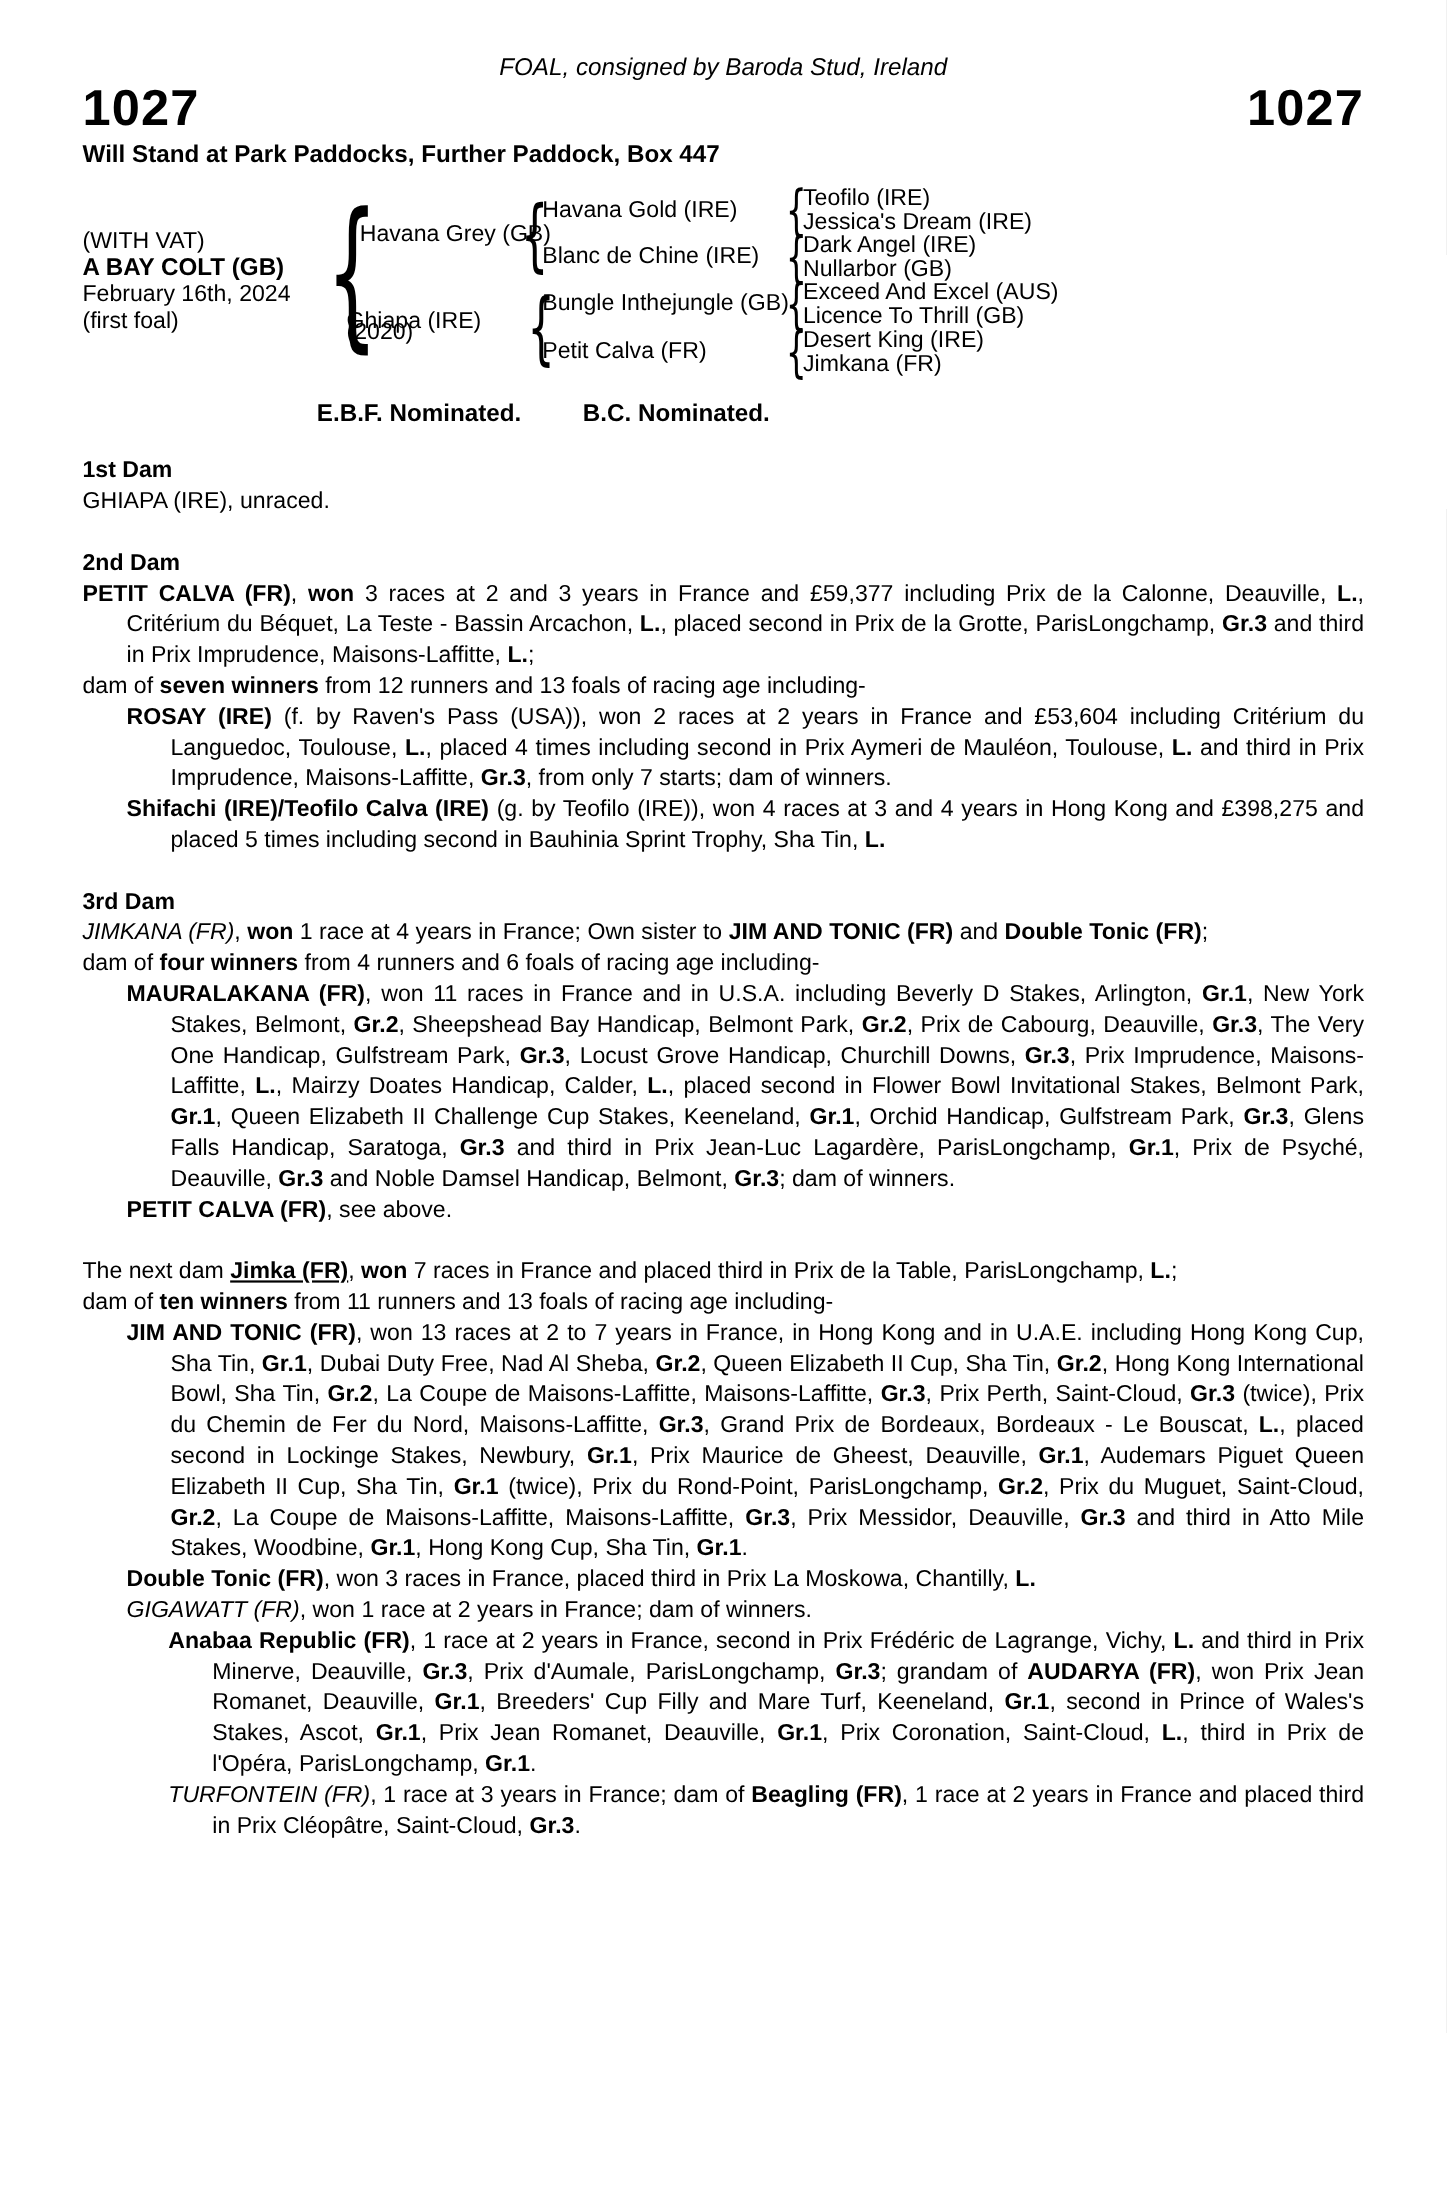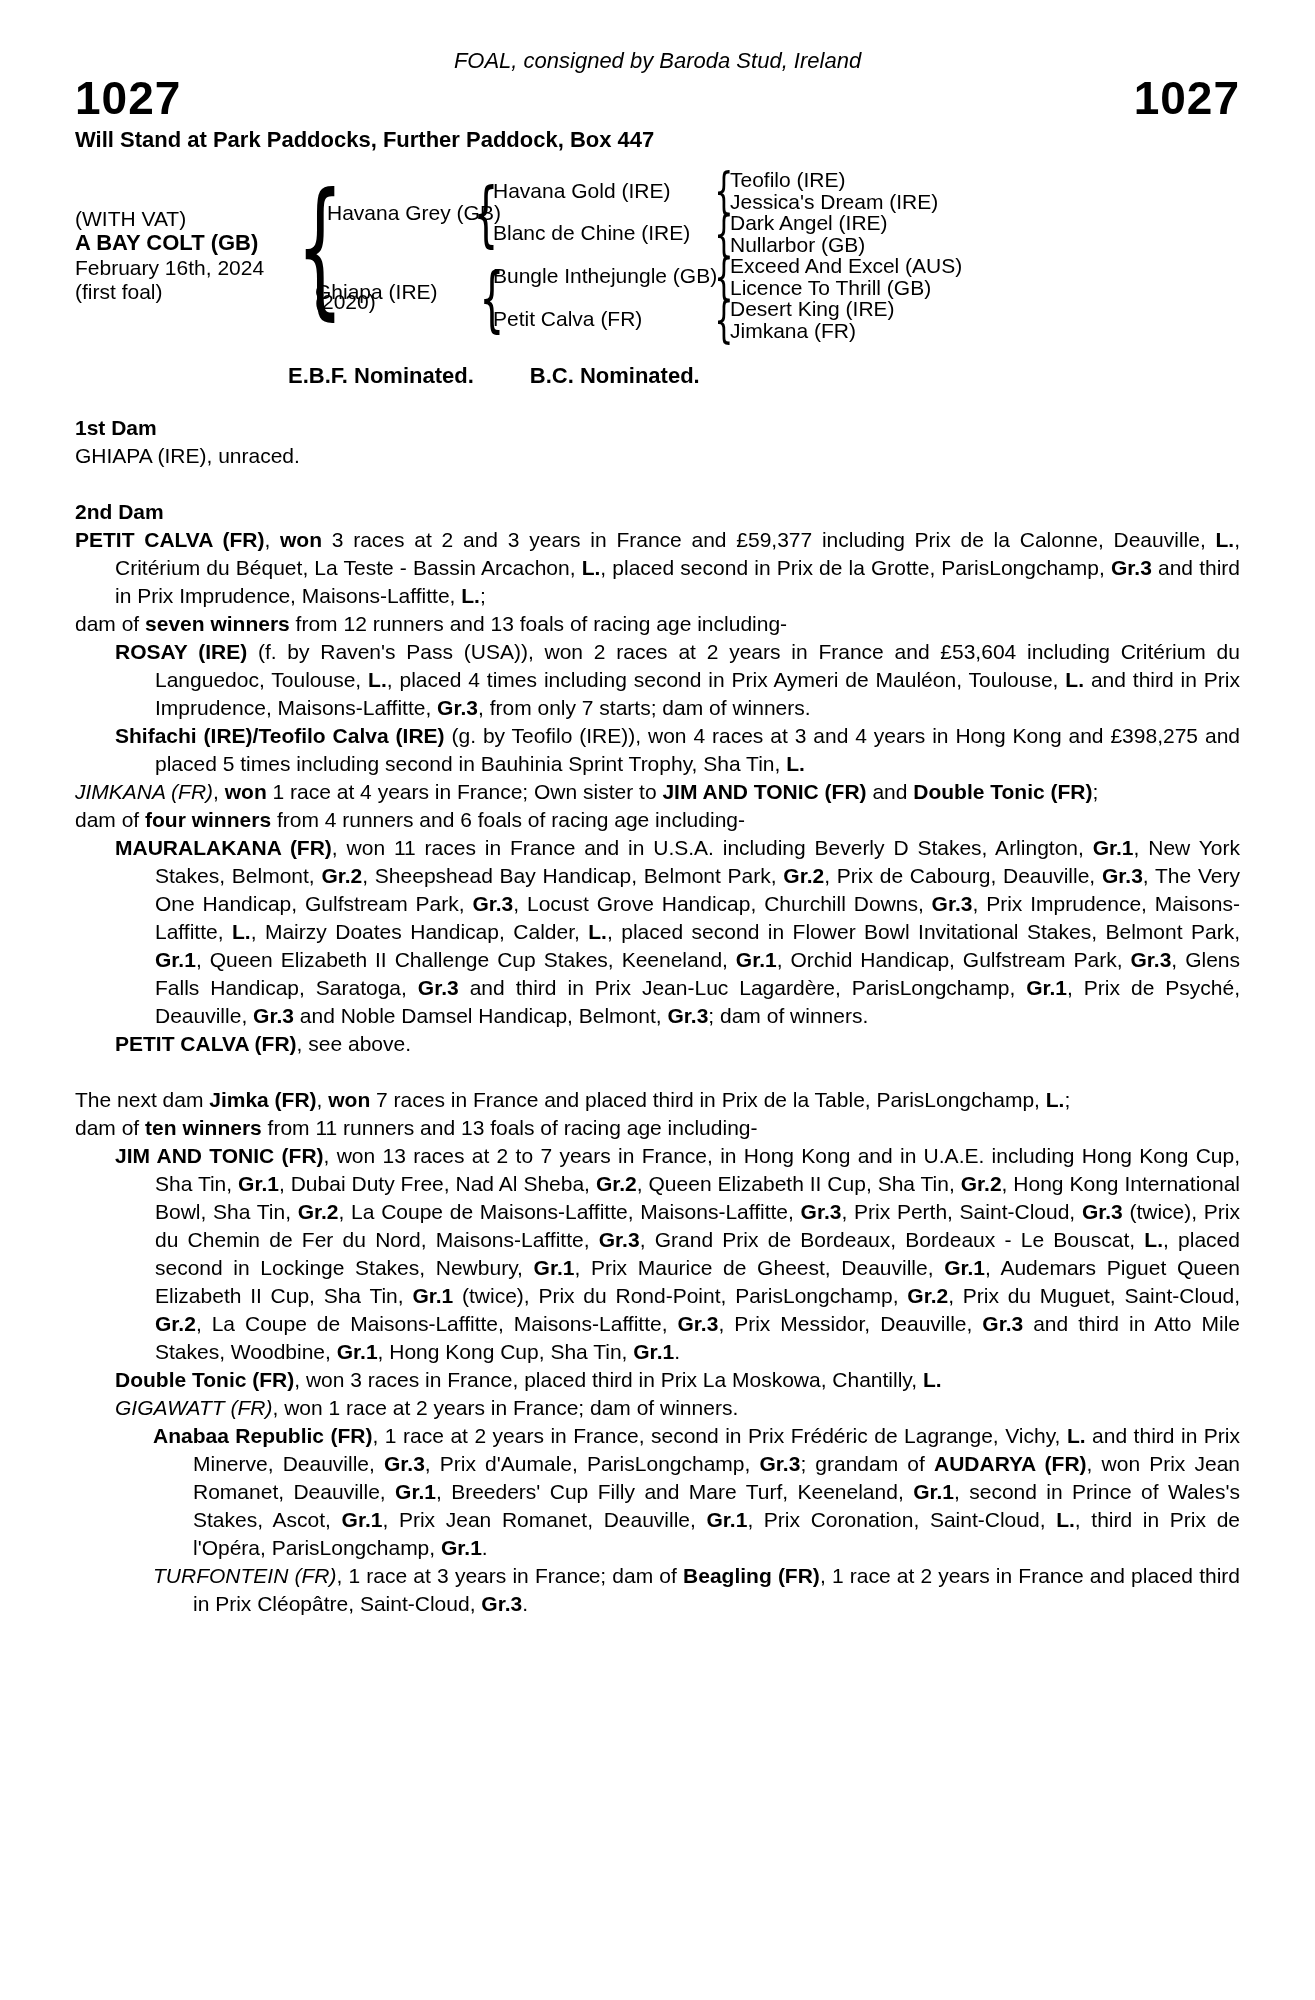--- a/index.html
+++ b/index.html
@@ -110,25 +110,26 @@
   </div>
 
   <div class="cat">
     <p class="h"><span style="font-weight: bold;">1st Dam</span></p>
     <p class="p0"><span>GHIAPA (IRE), unraced.</span></p>
     <p class="h gap"><span style="font-weight: bold;">2nd Dam</span></p>
     <p class="p0h"><span style="font-weight: bold;">PETIT CALVA (FR)</span><span>, </span><span style="font-weight: bold;">won</span><span> 3 races at 2 and 3 years in France and £59,377 including Prix de la Calonne, Deauville, </span><span style="font-weight: bold;">L.</span><span>, Critérium du Béquet, La Teste - Bassin Arcachon, </span><span style="font-weight: bold;">L.</span><span>, placed second in Prix de la Grotte, ParisLongchamp, </span><span style="font-weight: bold;">Gr.3</span><span> and third in Prix Imprudence, Maisons-Laffitte, </span><span style="font-weight: bold;">L.</span><span>;</span></p>
     <p class="p0"><span>dam of </span><span style="font-weight: bold;">seven winners</span><span> from 12 runners and 13 foals of racing age including-</span></p>
     <p class="p1h"><span style="font-weight: bold;">ROSAY (IRE)</span><span> (f. by Raven's Pass (USA)), won 2 races at 2 years in France and £53,604 including Critérium du Languedoc, Toulouse, </span><span style="font-weight: bold;">L.</span><span>, placed 4 times including second in Prix Aymeri de Mauléon, Toulouse, </span><span style="font-weight: bold;">L.</span><span> and third in Prix Imprudence, Maisons-Laffitte, </span><span style="font-weight: bold;">Gr.3</span><span>, from only 7 starts; dam of winners.</span></p>
     <p class="p1h"><span style="font-weight: bold;">Shifachi (IRE)/Teofilo Calva (IRE)</span><span> (g. by Teofilo (IRE)), won 4 races at 3 and 4 years in Hong Kong and £398,275 and placed 5 times including second in Bauhinia Sprint Trophy, Sha Tin, </span><span style="font-weight: bold;">L.</span></p>
+    <p class="h gap"><span style="font-weight: bold;">3rd Dam</span></p>
     <p class="p0h"><span style="font-style: italic;">JIMKANA (FR)</span><span>, </span><span style="font-weight: bold;">won</span><span> 1 race at 4 years in France; Own sister to </span><span style="font-weight: bold;">JIM AND TONIC (FR)</span><span> and </span><span style="font-weight: bold;">Double Tonic (FR)</span><span>;</span></p>
     <p class="p0"><span>dam of </span><span style="font-weight: bold;">four winners</span><span> from 4 runners and 6 foals of racing age including-</span></p>
     <p class="p1h"><span style="font-weight: bold;">MAURALAKANA (FR)</span><span>, won 11 races in France and in U.S.A. including Beverly D Stakes, Arlington, </span><span style="font-weight: bold;">Gr.1</span><span>, New York Stakes, Belmont, </span><span style="font-weight: bold;">Gr.2</span><span>, Sheepshead Bay Handicap, Belmont Park, </span><span style="font-weight: bold;">Gr.2</span><span>, Prix de Cabourg, Deauville, </span><span style="font-weight: bold;">Gr.3</span><span>, The Very One Handicap, Gulfstream Park, </span><span style="font-weight: bold;">Gr.3</span><span>, Locust Grove Handicap, Churchill Downs, </span><span style="font-weight: bold;">Gr.3</span><span>, Prix Imprudence, Maisons-Laffitte, </span><span style="font-weight: bold;">L.</span><span>, Mairzy Doates Handicap, Calder, </span><span style="font-weight: bold;">L.</span><span>, placed second in Flower Bowl Invitational Stakes, Belmont Park, </span><span style="font-weight: bold;">Gr.1</span><span>, Queen Elizabeth II Challenge Cup Stakes, Keeneland, </span><span style="font-weight: bold;">Gr.1</span><span>, Orchid Handicap, Gulfstream Park, </span><span style="font-weight: bold;">Gr.3</span><span>, Glens Falls Handicap, Saratoga, </span><span style="font-weight: bold;">Gr.3</span><span> and third in Prix Jean-Luc Lagardère, ParisLongchamp, </span><span style="font-weight: bold;">Gr.1</span><span>, Prix de Psyché, Deauville, </span><span style="font-weight: bold;">Gr.3</span><span> and Noble Damsel Handicap, Belmont, </span><span style="font-weight: bold;">Gr.3</span><span>; dam of winners.</span></p>
     <p class="p1h"><span style="font-weight: bold;">PETIT CALVA (FR)</span><span>, see above.</span></p>
-    <p class="p0h gap"><span>The next dam </span><span style="font-weight: bold;">Jimka (FR)</span><span>, </span><span style="font-weight: bold;">won</span><span> 7 races in France and placed third in Prix de la Table, ParisLongchamp, </span><span style="font-weight: bold;">L.</span><span>;</span></p>
+    <p class="p0h gap"><span>The next dam </span><span style="font-weight: bold; text-decoration: underline;">Jimka (FR)</span><span>, </span><span style="font-weight: bold;">won</span><span> 7 races in France and placed third in Prix de la Table, ParisLongchamp, </span><span style="font-weight: bold;">L.</span><span>;</span></p>
     <p class="p0"><span>dam of </span><span style="font-weight: bold;">ten winners</span><span> from 11 runners and 13 foals of racing age including-</span></p>
     <p class="p1h"><span style="font-weight: bold;">JIM AND TONIC (FR)</span><span>, won 13 races at 2 to 7 years in France, in Hong Kong and in U.A.E. including Hong Kong Cup, Sha Tin, </span><span style="font-weight: bold;">Gr.1</span><span>, Dubai Duty Free, Nad Al Sheba, </span><span style="font-weight: bold;">Gr.2</span><span>, Queen Elizabeth II Cup, Sha Tin, </span><span style="font-weight: bold;">Gr.2</span><span>, Hong Kong International Bowl, Sha Tin, </span><span style="font-weight: bold;">Gr.2</span><span>, La Coupe de Maisons-Laffitte, Maisons-Laffitte, </span><span style="font-weight: bold;">Gr.3</span><span>, Prix Perth, Saint-Cloud, </span><span style="font-weight: bold;">Gr.3</span><span> (twice), Prix du Chemin de Fer du Nord, Maisons-Laffitte, </span><span style="font-weight: bold;">Gr.3</span><span>, Grand Prix de Bordeaux, Bordeaux - Le Bouscat, </span><span style="font-weight: bold;">L.</span><span>, placed second in Lockinge Stakes, Newbury, </span><span style="font-weight: bold;">Gr.1</span><span>, Prix Maurice de Gheest, Deauville, </span><span style="font-weight: bold;">Gr.1</span><span>, Audemars Piguet Queen Elizabeth II Cup, Sha Tin, </span><span style="font-weight: bold;">Gr.1</span><span> (twice), Prix du Rond-Point, ParisLongchamp, </span><span style="font-weight: bold;">Gr.2</span><span>, Prix du Muguet, Saint-Cloud, </span><span style="font-weight: bold;">Gr.2</span><span>, La Coupe de Maisons-Laffitte, Maisons-Laffitte, </span><span style="font-weight: bold;">Gr.3</span><span>, Prix Messidor, Deauville, </span><span style="font-weight: bold;">Gr.3</span><span> and third in Atto Mile Stakes, Woodbine, </span><span style="font-weight: bold;">Gr.1</span><span>, Hong Kong Cup, Sha Tin, </span><span style="font-weight: bold;">Gr.1</span><span>.</span></p>
     <p class="p1h"><span style="font-weight: bold;">Double Tonic (FR)</span><span>, won 3 races in France, placed third in Prix La Moskowa, Chantilly, </span><span style="font-weight: bold;">L.</span></p>
     <p class="p1h"><span style="font-style: italic;">GIGAWATT (FR)</span><span>, won 1 race at 2 years in France; dam of winners.</span></p>
     <p class="p2h"><span style="font-weight: bold;">Anabaa Republic (FR)</span><span>, 1 race at 2 years in France, second in Prix Frédéric de Lagrange, Vichy, </span><span style="font-weight: bold;">L.</span><span> and third in Prix Minerve, Deauville, </span><span style="font-weight: bold;">Gr.3</span><span>, Prix d'Aumale, ParisLongchamp, </span><span style="font-weight: bold;">Gr.3</span><span>; grandam of </span><span style="font-weight: bold;">AUDARYA (FR)</span><span>, won Prix Jean Romanet, Deauville, </span><span style="font-weight: bold;">Gr.1</span><span>, Breeders' Cup Filly and Mare Turf, Keeneland, </span><span style="font-weight: bold;">Gr.1</span><span>, second in Prince of Wales's Stakes, Ascot, </span><span style="font-weight: bold;">Gr.1</span><span>, Prix Jean Romanet, Deauville, </span><span style="font-weight: bold;">Gr.1</span><span>, Prix Coronation, Saint-Cloud, </span><span style="font-weight: bold;">L.</span><span>, third in Prix de l'Opéra, ParisLongchamp, </span><span style="font-weight: bold;">Gr.1</span><span>.</span></p>
     <p class="p2h"><span style="font-style: italic;">TURFONTEIN (FR)</span><span>, 1 race at 3 years in France; dam of </span><span style="font-weight: bold;">Beagling (FR)</span><span>, 1 race at 2 years in France and placed third in Prix Cléopâtre, Saint-Cloud, </span><span style="font-weight: bold;">Gr.3</span><span>.</span></p>
   </div>
 
 </div>
 

